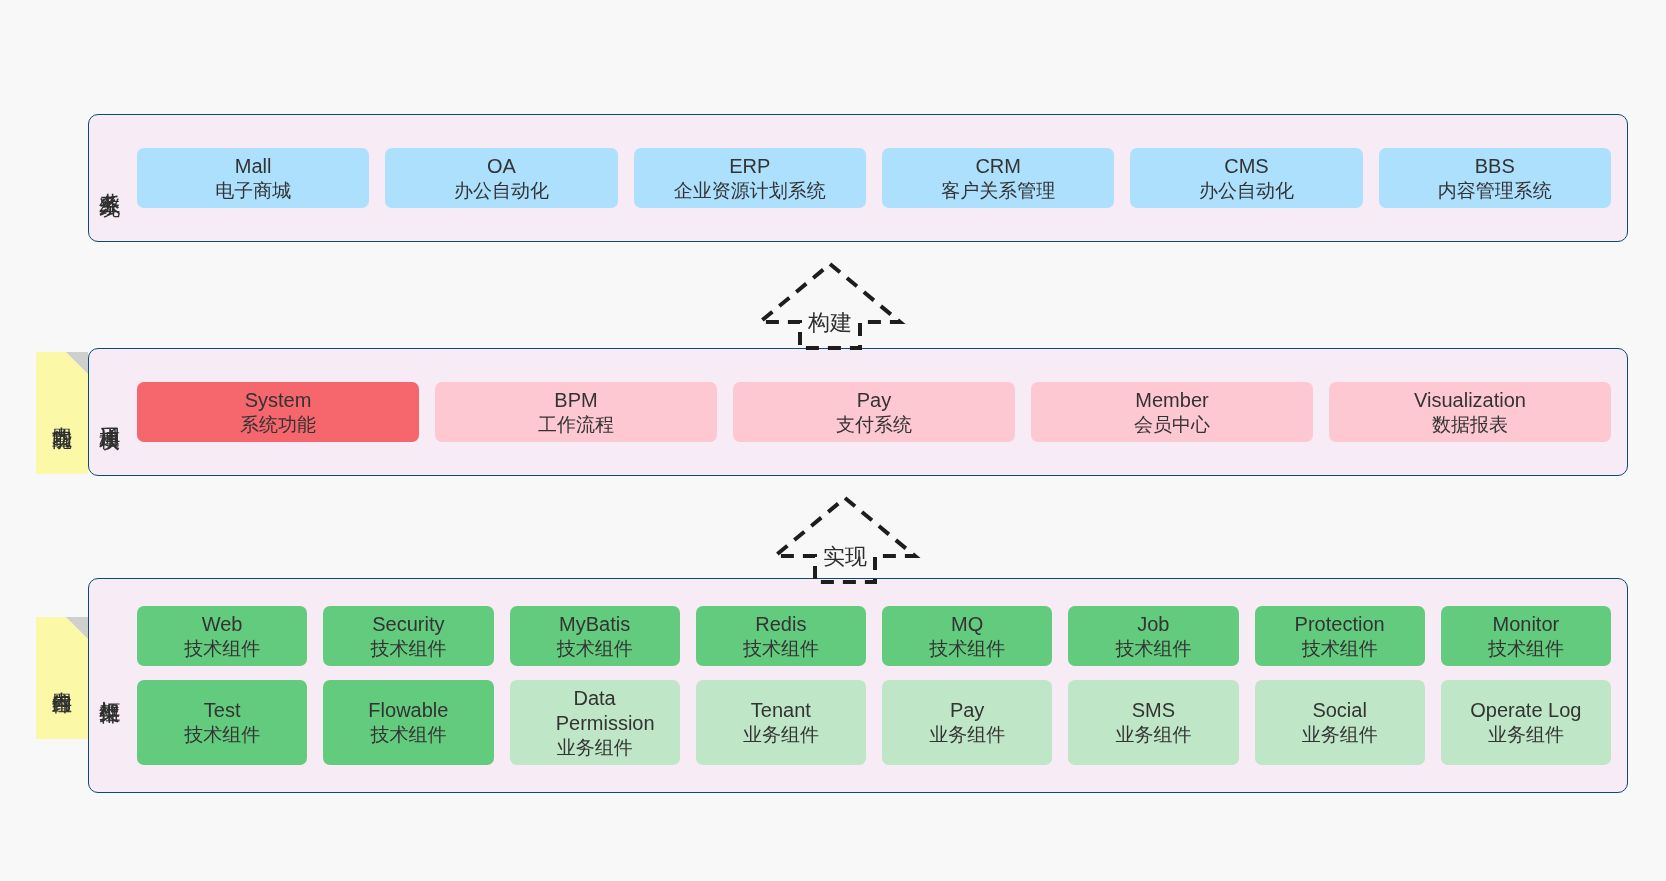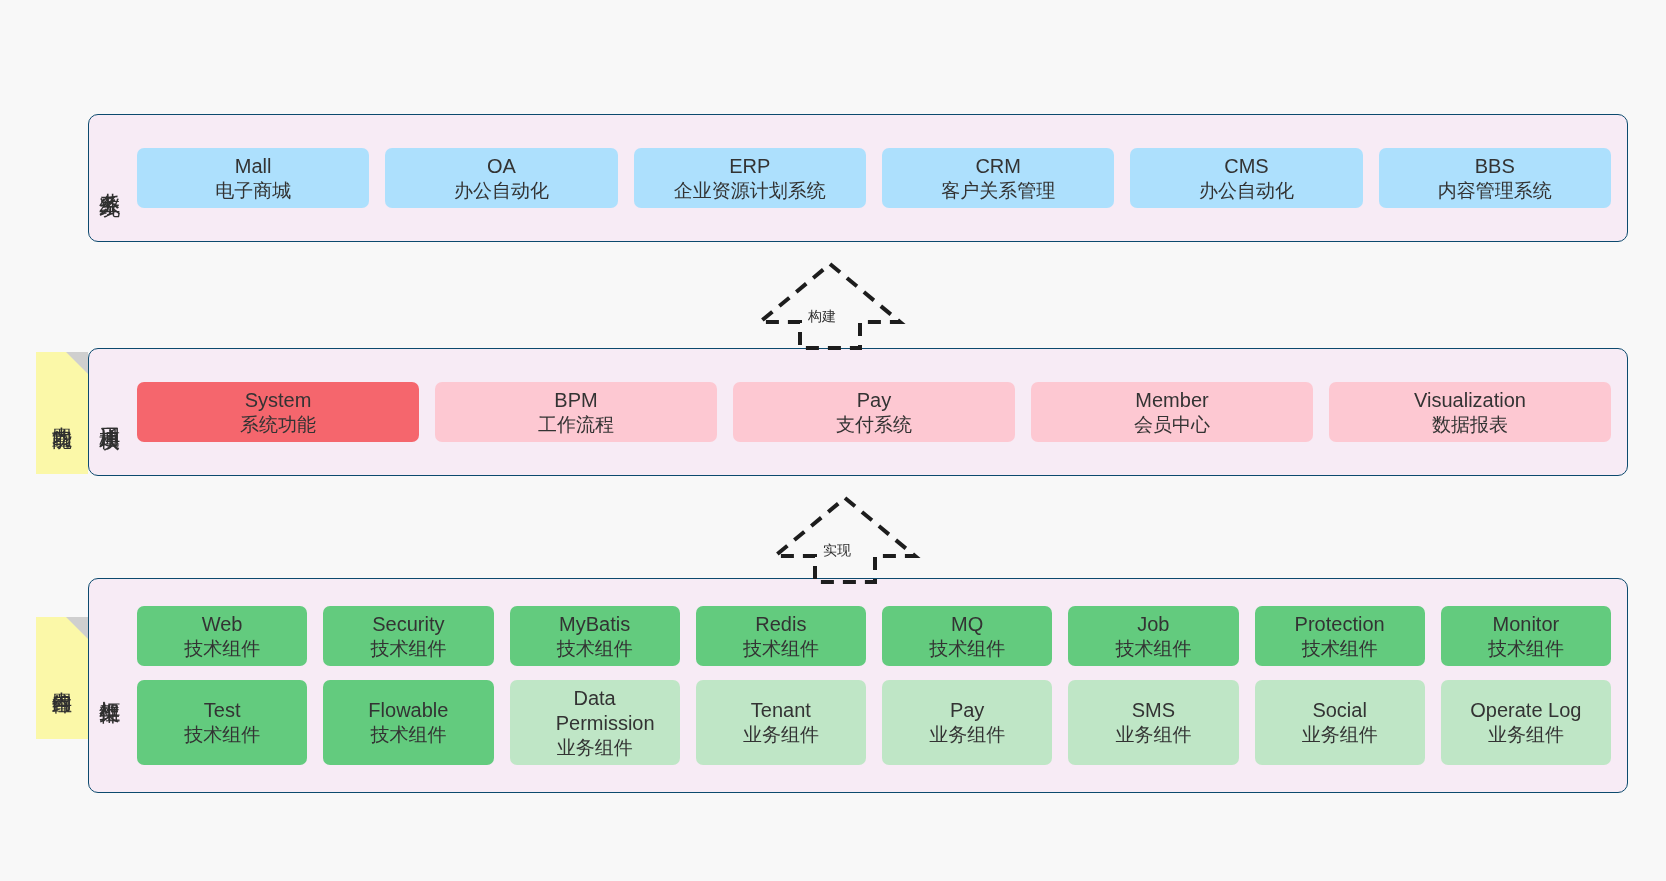--- a/index.html
+++ b/index.html
@@ -104,21 +104,21 @@
     border-top: 22px solid #cfcfcf;
   }
 
   
   .arrow-wrap {
     position: absolute;
     z-index: 3;
   }
   .arrow-label {
     position: absolute;
-    font-size: 14px;
+    font-size: 22px;
     color: #2f2f2f;
     white-space: nowrap;
     background: #f8f8f8;
     padding: 0 2px;
   }
 </style>
 </head>
 <body>
 
 <div class="layer" style="left:88px; top:114px; width:1540px; height:128px;">

